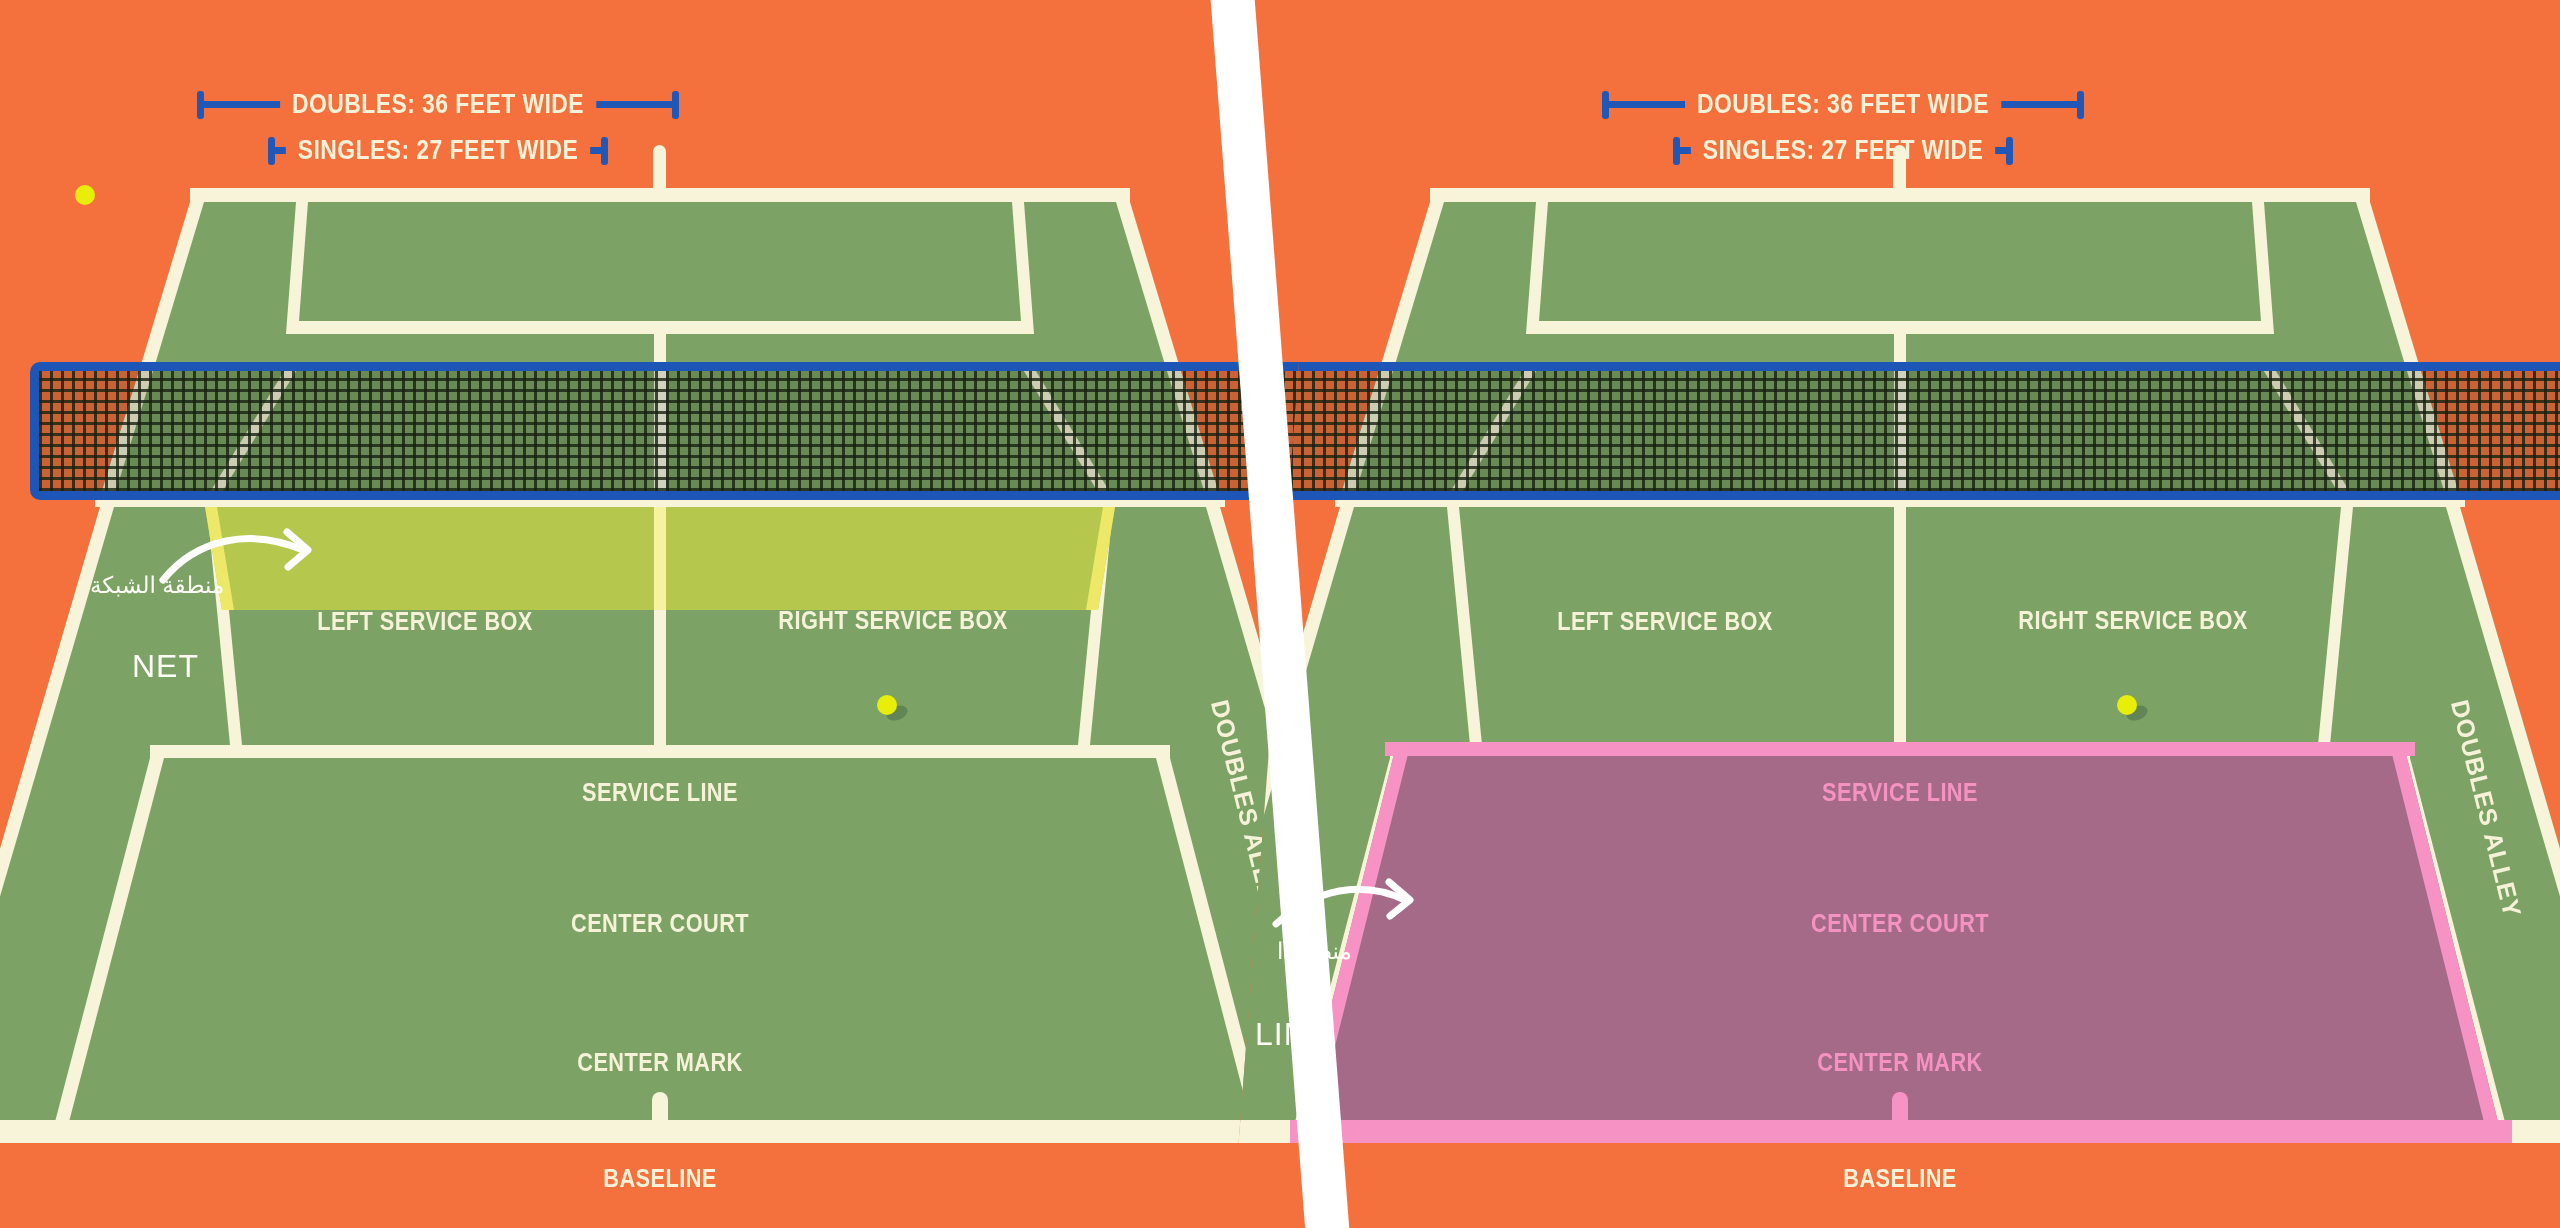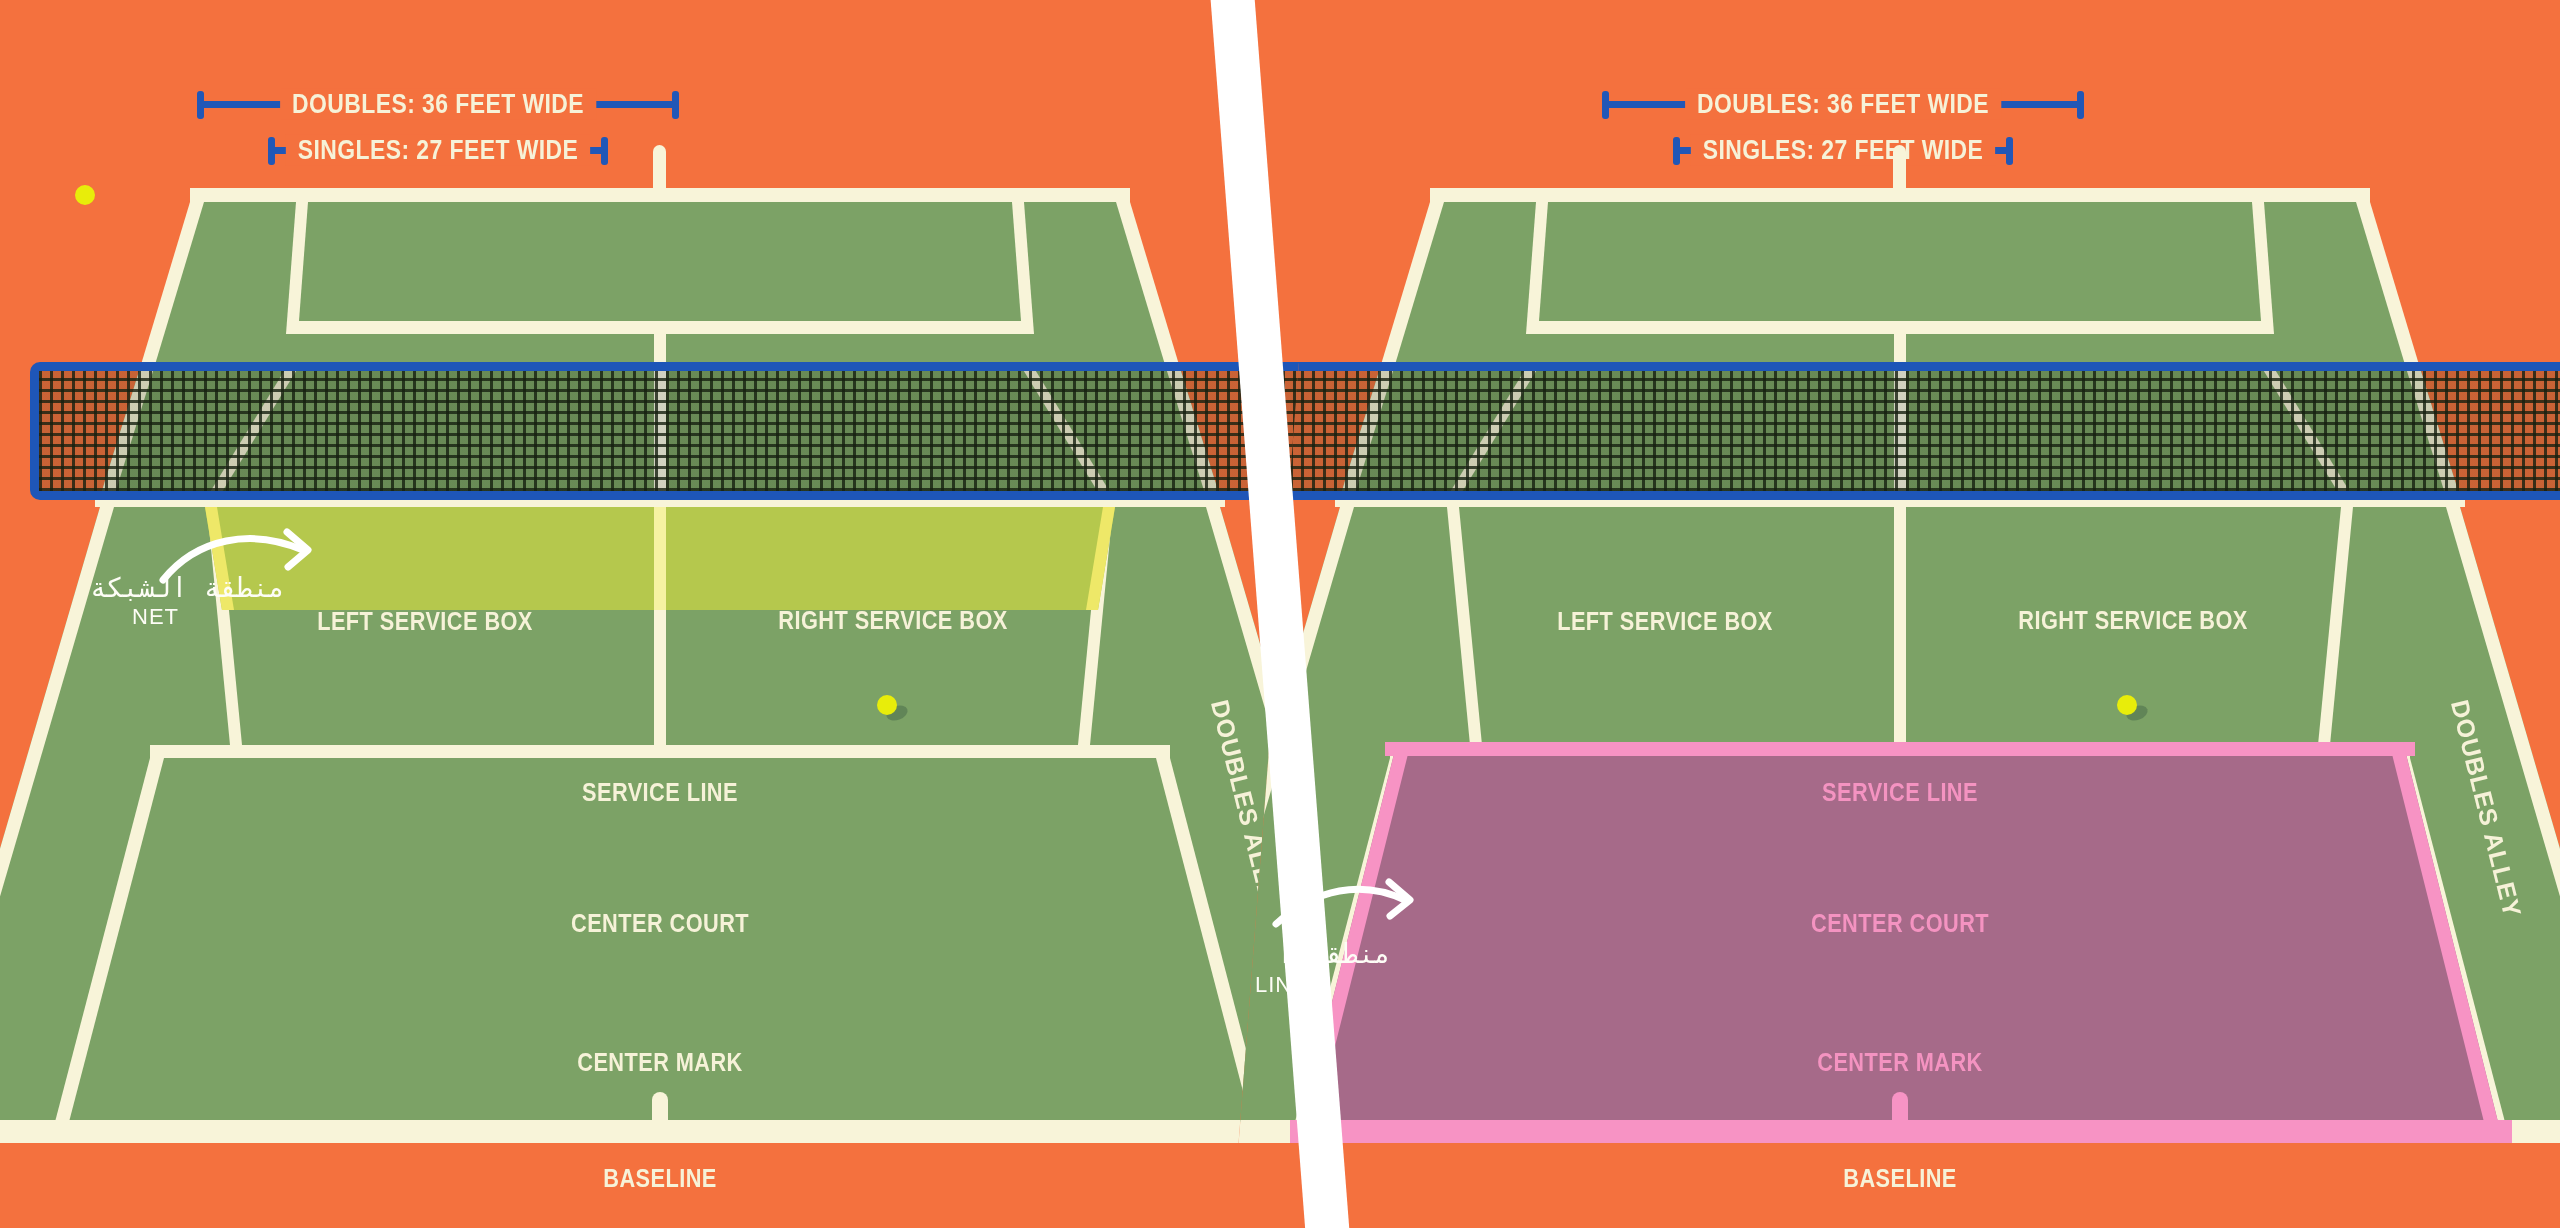--- a/index.html
+++ b/index.html
@@ -10,24 +10,24 @@
   .abs{position:absolute;}
   .court-label{position:absolute;transform:translate(-50%,-50%) scaleX(0.87);
     font-weight:700;font-size:25px;letter-spacing:0.5px;white-space:nowrap;
     color:#F6F2D8;z-index:30;}
   .bar-text{position:absolute;transform:translate(-50%,-50%) scaleX(0.85);
     font-weight:700;font-size:27px;letter-spacing:0.5px;white-space:nowrap;
     color:#F6F2D8;background:#F4713E;padding:0 14px;z-index:6;}
   .bar-line{position:absolute;height:7px;background:#2157B7;z-index:5;}
   .bar-cap{position:absolute;width:7px;height:28px;background:#2157B7;
     border-radius:3px;z-index:5;}
-  .callout-ar{position:absolute;font-family:Liberation Mono, monospace;
-    font-size:27px;color:#FDFDF6;white-space:nowrap;z-index:32;}
-  .callout-en{position:absolute;font-size:22px;color:#FDFDF6;
-    white-space:nowrap;z-index:32;letter-spacing:1px;}
+  .callout-ar{position:absolute;font-family:Liberation Sans, sans-serif;
+    font-size:23px;color:#FDFDF6;white-space:nowrap;z-index:32;}
+  .callout-en{position:absolute;font-size:32px;color:#FDFDF6;
+    white-space:nowrap;z-index:32;letter-spacing:1px;margin-top:44px;}
   .alley-label{position:absolute;font-weight:700;font-size:25px;
     letter-spacing:1px;color:#F6F2D8;white-space:nowrap;
     transform:rotate(76deg);transform-origin:left top;z-index:30;}
   .net-frame{position:absolute;border:9px solid #1E56B8;border-radius:10px;
     z-index:20;box-sizing:border-box;}
   .net-mesh{position:absolute;inset:0;
     background-image:
       repeating-linear-gradient(90deg, rgba(22,32,16,0.82) 0 3px, rgba(25,40,18,0.10) 3px 11px),
       repeating-linear-gradient(0deg,  rgba(22,32,16,0.82) 0 3px, rgba(25,40,18,0.10) 3px 11px);}
   .ball{position:absolute;border-radius:50%;background:#E8ED0A;z-index:33;}

